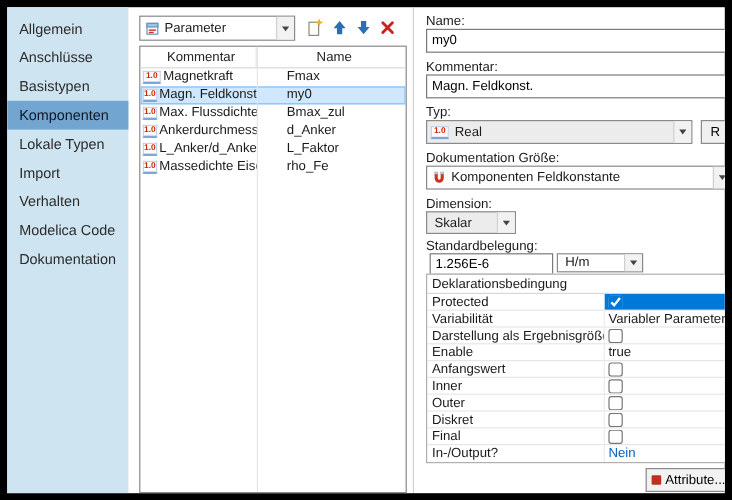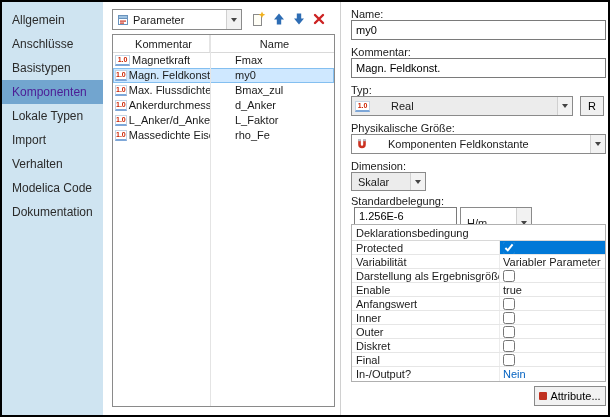--- a/index.html
+++ b/index.html
@@ -4,33 +4,33 @@
 <style>
   * { box-sizing: border-box; margin: 0; padding: 0; }
   html,body { background:#e8e8e8; }
   .app {
     position: relative;
     width: 610px; height: 417px;
     background: #ffffff;
     font-family: "Liberation Sans", sans-serif;
     font-size: 11px;
     color: #1a1a1a;
-    border: 2px solid #000000;
+    border: 6px solid #000000;
     overflow: hidden;
   }
   
   .sidebar {
     position: absolute; left:0; top:0; width:101px; height:100%;
     background:#cfe4f1; padding-top:6px;
   }
   .side-item {
     height:24px; line-height:24px; padding-left:10px;
     font-size:12px; color:#2b2b2b; cursor:default; white-space:nowrap;
   }
-  .side-item.selected { background:#72a5cf; color:#4c1d95; }
+  .side-item.selected { background:#72a5cf; color:#0f172a; }
   .splitter { position:absolute; left:338px; top:0; width:1px; height:100%; background:#d0d0d0; }
   
   .combo {
     display:flex; align-items:center; background:#fff;
     border:1px solid #8a8a8a; height:21px; padding-left:3px; cursor:default;
   }
   .combo .ctext { flex:1; padding-left:3px; white-space:nowrap; overflow:hidden; }
   .combo .carrow {
     width:15px; align-self:stretch; display:flex; align-items:center; justify-content:center;
     border-left:1px solid #d0d0d0; background:#f2f2f2;
@@ -58,21 +58,21 @@
     display:inline-block; width:15px; margin-right:2px; text-align:center;
     font-size:7px; font-weight:bold; color:#cc2200; background:#fff;
     border:1px solid #c5d4e4; border-bottom:2px solid #7ea7d8; line-height:8px; height:11px;
   }
   
   .rlabel { position:absolute; left:349px; white-space:nowrap; }
   .tb {
     position:absolute; left:349px; width:255px; height:20px;
     border:1px solid #7a7a7a; padding:0 4px; font:11px "Liberation Sans",sans-serif; background:#fff;
   }
-  .dcombo { position:absolute;gap:16px; }
+  .dcombo { position:absolute; }
   .dcombo.gray { background:#ececec; }
   .mini-icon { display:inline-flex; width:14px; justify-content:center; }
   .rbtn {
     position:absolute; left:578px; top:94px; width:24px; height:20px;
     border:1px solid #8a8a8a; background:#f0f0f0; font:11px "Liberation Sans",sans-serif; cursor:pointer;
   }
   
   .prop-grid {
     position:absolute; left:349px; top:222px; width:255px;
     border:1px solid #b0b0b0; background:#fff;
@@ -207,21 +207,21 @@
   <div class="rlabel" style="top:82px;">Typ:</div>
   <div class="combo dcombo gray" style="left:349px; top:94px; width:222px; height:20px;">
     <span class="type-badge">1.0</span>
     <span class="ctext">Real</span>
     <span class="carrow">
         <span class="tri"></span>
       </span>
   </div>
   <button class="rbtn">R</button>
 
-  <div class="rlabel" style="top:120px;">Physikalische Größe:</div>
+  <div class="rlabel" style="top:120px;">Dokumentation Größe:</div>
   <div class="combo dcombo" style="left:349px; top:132px; width:255px; height:20px;">
     <span class="mini-icon">
       <svg width="12" height="12">
           <path d="M3.5 1.5 v5 a2.5 2.5 0 0 0 5 0 v-5" stroke="#cc3322" stroke-width="2.6" fill="none"></path>
           <rect x="2.2" y="1" width="2.6" height="2.2" fill="#b9c4cc"></rect>
           <rect x="7.2" y="1" width="2.6" height="2.2" fill="#b9c4cc"></rect>
         </svg>
     </span>
     <span class="ctext">Komponenten Feldkonstante</span>
     <span class="carrow">
@@ -232,21 +232,21 @@
   <div class="rlabel" style="top:158px;">Dimension:</div>
   <div class="combo dcombo gray" style="left:349px; top:170px; width:75px; height:19px;">
     <span class="ctext">Skalar</span>
     <span class="carrow">
         <span class="tri"></span>
       </span>
   </div>
 
   <div class="rlabel" style="top:193px;">Standardbelegung:</div>
   <input class="tb" style="left: 352px; top: 205px; width: 103px; height: 18px;" value="1.256E-6">
-  <div class="combo dcombo" style="left:458px; top:205px; width:72px; height:32px;">
+  <div class="combo dcombo" style="left:458px; top:205px; width:72px; height:16px;">
     <span class="ctext">H/m</span>
     <span class="carrow">
         <span class="tri"></span>
       </span>
   </div>
 
   <div class="prop-grid">
     <div class="pheader">Deklarationsbedingung</div>
 
     <div class="prow">

